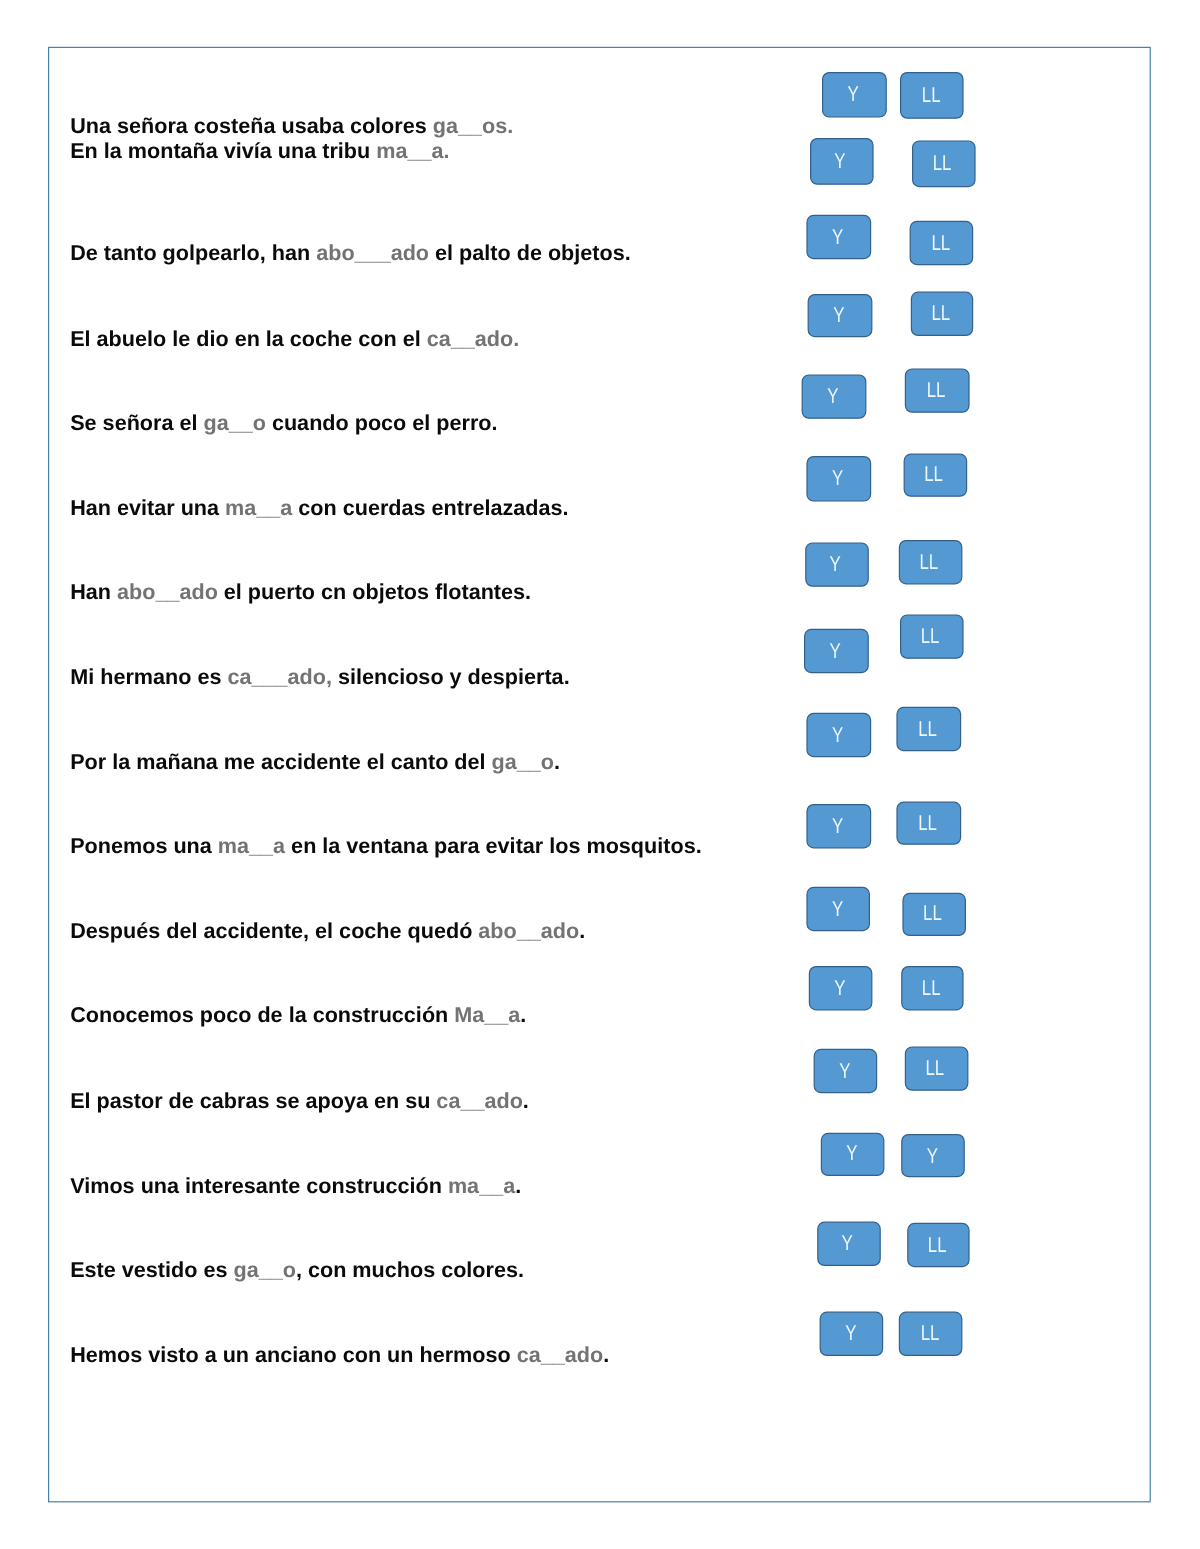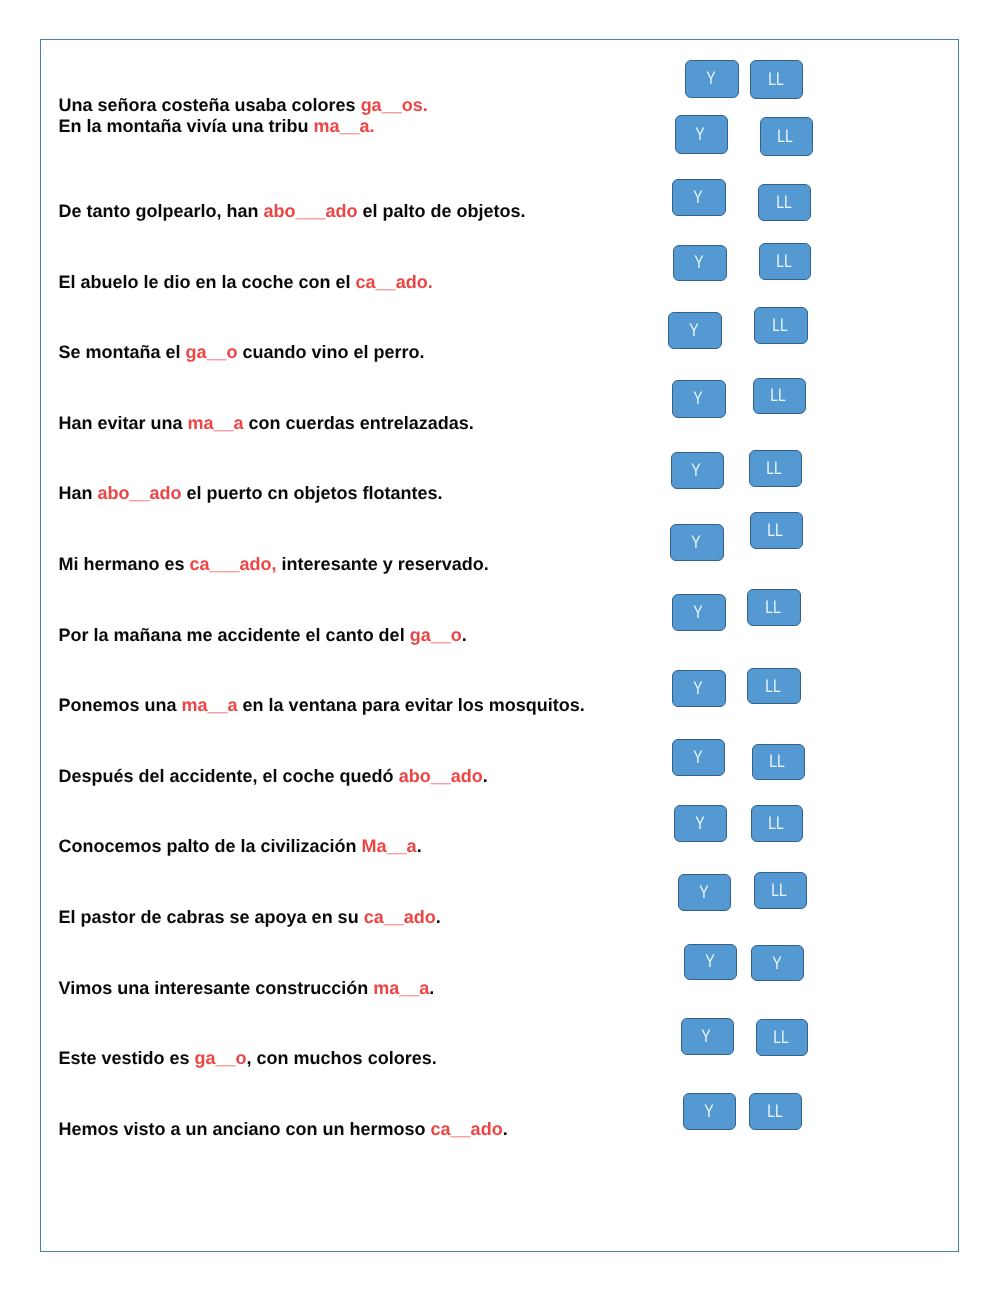--- a/index.html
+++ b/index.html
@@ -15,21 +15,21 @@
     width:919px; height:1213px;
     border:1px solid #4581a8;
     box-sizing:border-box;
     background:#ffffff;
   }
   .sentence {
     position:absolute; white-space:nowrap;
     font-weight:bold; font-size:18px; line-height:21px;
     color:#0a0a0a;
   }
-  .blank { color:#ef4444; }
+  .blank { color:#737373; }
   .btn > span { display:block; transform:scaleX(0.78) translateX(-1.3px); transform-origin:center; }
   .btn {
     position:absolute; box-sizing:border-box;
     background:#5599d3;
     border:1.6px solid #33618c;
     border-radius:6px;
     color:#eef7fd;
     font-size:18px; font-weight:normal;
     display:flex; align-items:center; justify-content:center;
     font-family:"Liberation Sans", sans-serif;
@@ -38,28 +38,28 @@
 </style>
 </head>
 <body>
 
 <div id="sheet">
   <div id="sentences">
     <div class="sentence" style="left:17.5px;top:55.0px"><span>Una señora costeña usaba colores </span><span class="blank">ga__os.</span><span></span></div>
     <div class="sentence" style="left:17.5px;top:76px"><span>En la montaña vivía una tribu </span><span class="blank">ma__a.</span><span></span></div>
     <div class="sentence" style="left:17.5px;top:161.0px"><span>De tanto golpearlo, han </span><span class="blank">abo___ado</span><span> el palto de objetos.</span></div>
     <div class="sentence" style="left:17.5px;top:232.0px"><span>El abuelo le dio en la coche con el </span><span class="blank">ca__ado.</span><span></span></div>
-    <div class="sentence" style="left:17.5px;top:302.0px"><span>Se montaña el </span><span class="blank">ga__o</span><span> cuando vino el perro.</span></div>
+    <div class="sentence" style="left:17.5px;top:302.0px"><span>Se señora el </span><span class="blank">ga__o</span><span> cuando poco el perro.</span></div>
     <div class="sentence" style="left:17.5px;top:373.0px"><span>Han evitar una </span><span class="blank">ma__a</span><span> con cuerdas entrelazadas.</span></div>
     <div class="sentence" style="left:17.5px;top:443.0px"><span>Han </span><span class="blank">abo__ado</span><span> el puerto cn objetos flotantes.</span></div>
-    <div class="sentence" style="left:17.5px;top:514.0px"><span>Mi hermano es </span><span class="blank">ca___ado,</span><span> interesante y reservado.</span></div>
+    <div class="sentence" style="left:17.5px;top:514.0px"><span>Mi hermano es </span><span class="blank">ca___ado,</span><span> silencioso y despierta.</span></div>
     <div class="sentence" style="left:17.5px;top:585.0px"><span>Por la mañana me accidente el canto del </span><span class="blank">ga__o</span><span>.</span></div>
     <div class="sentence" style="left:17.5px;top:655.0px"><span>Ponemos una </span><span class="blank">ma__a</span><span> en la ventana para evitar los mosquitos.</span></div>
     <div class="sentence" style="left:17.5px;top:726.0px"><span>Después del accidente, el coche quedó </span><span class="blank">abo__ado</span><span>.</span></div>
-    <div class="sentence" style="left:17.5px;top:796.0px"><span>Conocemos palto de la civilización </span><span class="blank">Ma__a</span><span>.</span></div>
+    <div class="sentence" style="left:17.5px;top:796.0px"><span>Conocemos poco de la construcción </span><span class="blank">Ma__a</span><span>.</span></div>
     <div class="sentence" style="left:17.5px;top:867.0px"><span>El pastor de cabras se apoya en su </span><span class="blank">ca__ado</span><span>.</span></div>
     <div class="sentence" style="left:17.5px;top:938.0px"><span>Vimos una interesante construcción </span><span class="blank">ma__a</span><span>.</span></div>
     <div class="sentence" style="left:17.5px;top:1008.0px"><span>Este vestido es </span><span class="blank">ga__o</span><span>, con muchos colores.</span></div>
     <div class="sentence" style="left:17.5px;top:1079.0px"><span>Hemos visto a un anciano con un hermoso </span><span class="blank">ca__ado</span><span>.</span></div>
   </div>
 
   <div id="buttons">
     <div class="btn" style="left:644.3px;top:19.5px;width:53.5px;height:38.2px">
         <span>Y</span>
       </div>

